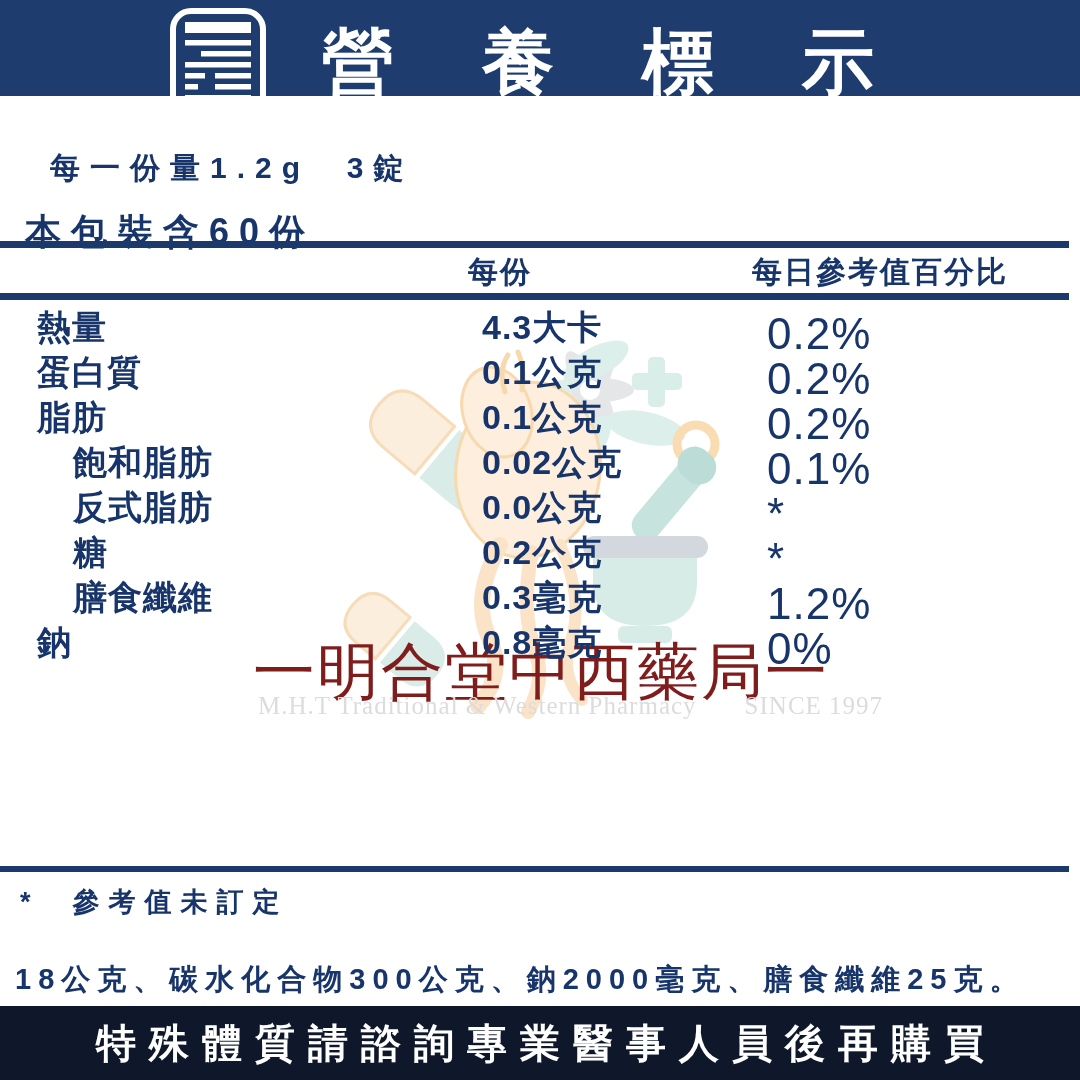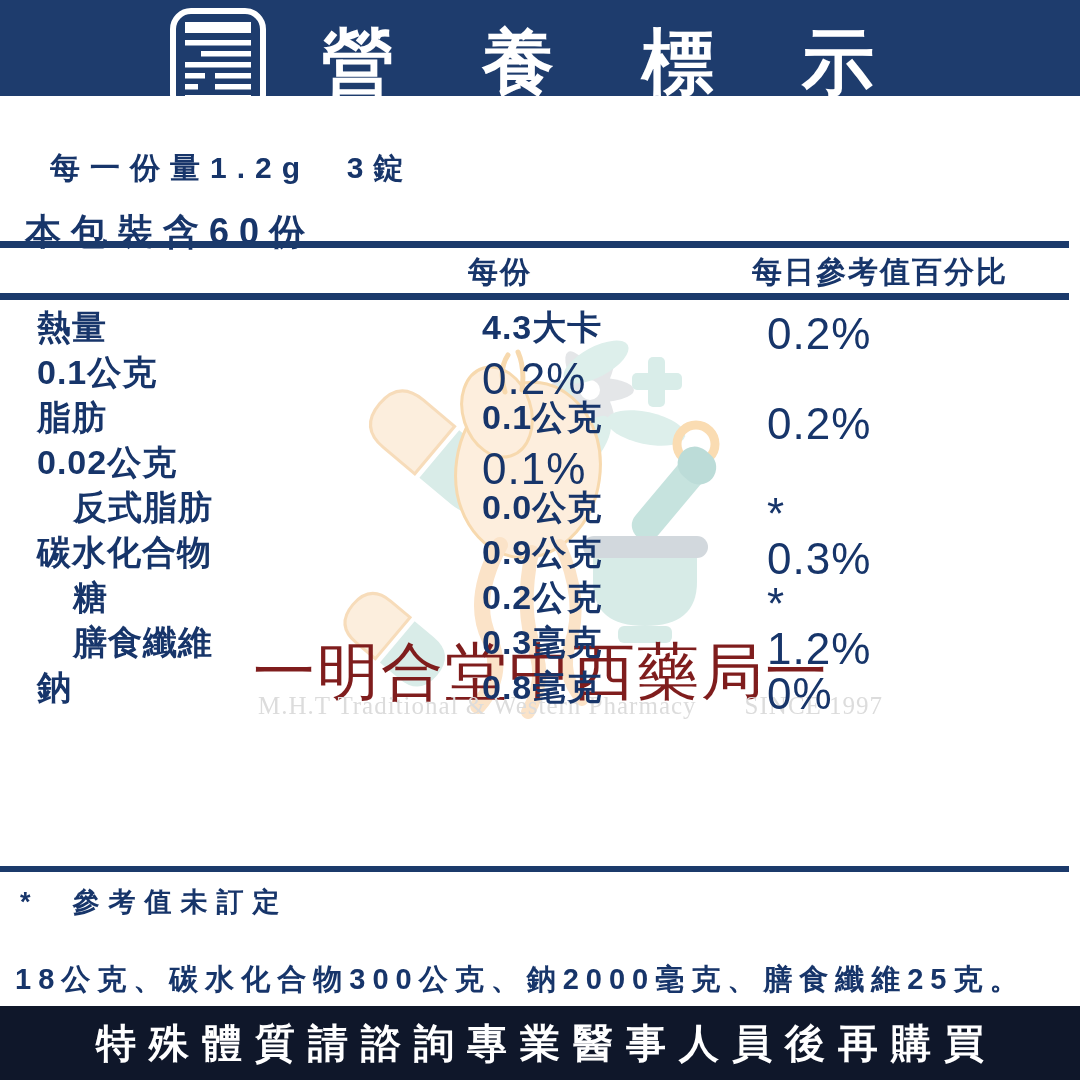--- a/index.html
+++ b/index.html
@@ -147,42 +147,39 @@
   <div class="colhead per">每份</div>
   <div class="colhead dv">每日參考值百分比</div>
 
   <div class="rows">
     <div class="t-row">
       <span class="lab">熱量</span>
       <span class="amt">4.3大卡</span>
       <span class="pct">0.2%</span>
     </div>
     <div class="t-row">
+      <span class="lab">蛋白質</span>
       <span class="amt">0.1公克</span>
       <span class="pct">0.2%</span>
     </div>
     <div class="t-row">
       <span class="lab">脂肪</span>
       <span class="amt">0.1公克</span>
       <span class="pct">0.2%</span>
     </div>
     <div class="t-row ind">
+      <span class="lab">飽和脂肪</span>
       <span class="amt">0.02公克</span>
       <span class="pct">0.1%</span>
     </div>
     <div class="t-row ind">
       <span class="lab">反式脂肪</span>
       <span class="amt">0.0公克</span>
       <span class="pct">*</span>
     </div>
-    <div class="t-row">
-      <span class="lab">碳水化合物</span>
-      <span class="amt">0.9公克</span>
-      <span class="pct">0.3%</span>
-    </div>
     <div class="t-row ind">
       <span class="lab">糖</span>
       <span class="amt">0.2公克</span>
       <span class="pct">*</span>
     </div>
     <div class="t-row ind">
       <span class="lab">膳食纖維</span>
       <span class="amt">0.3毫克</span>
       <span class="pct">1.2%</span>
     </div>

